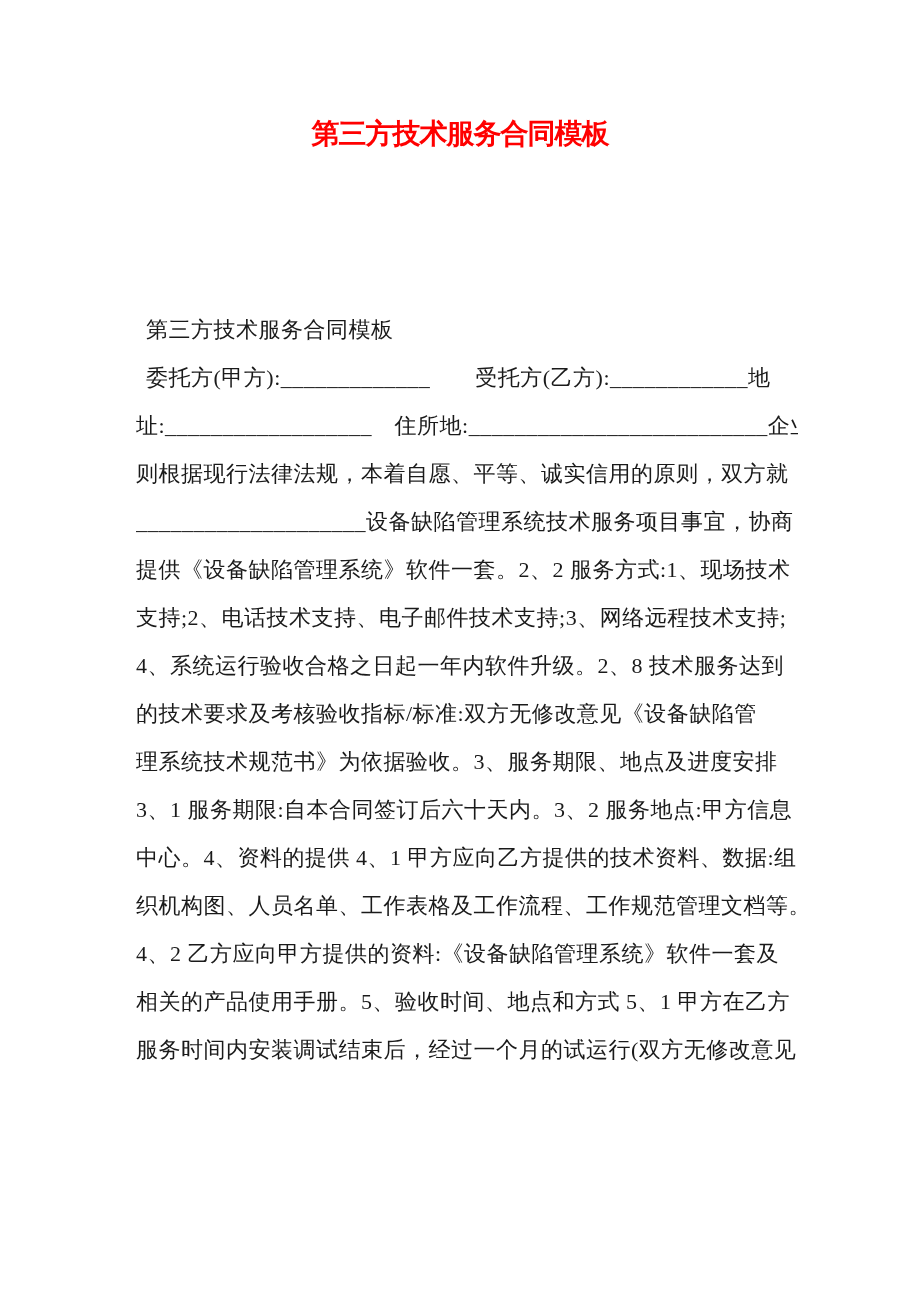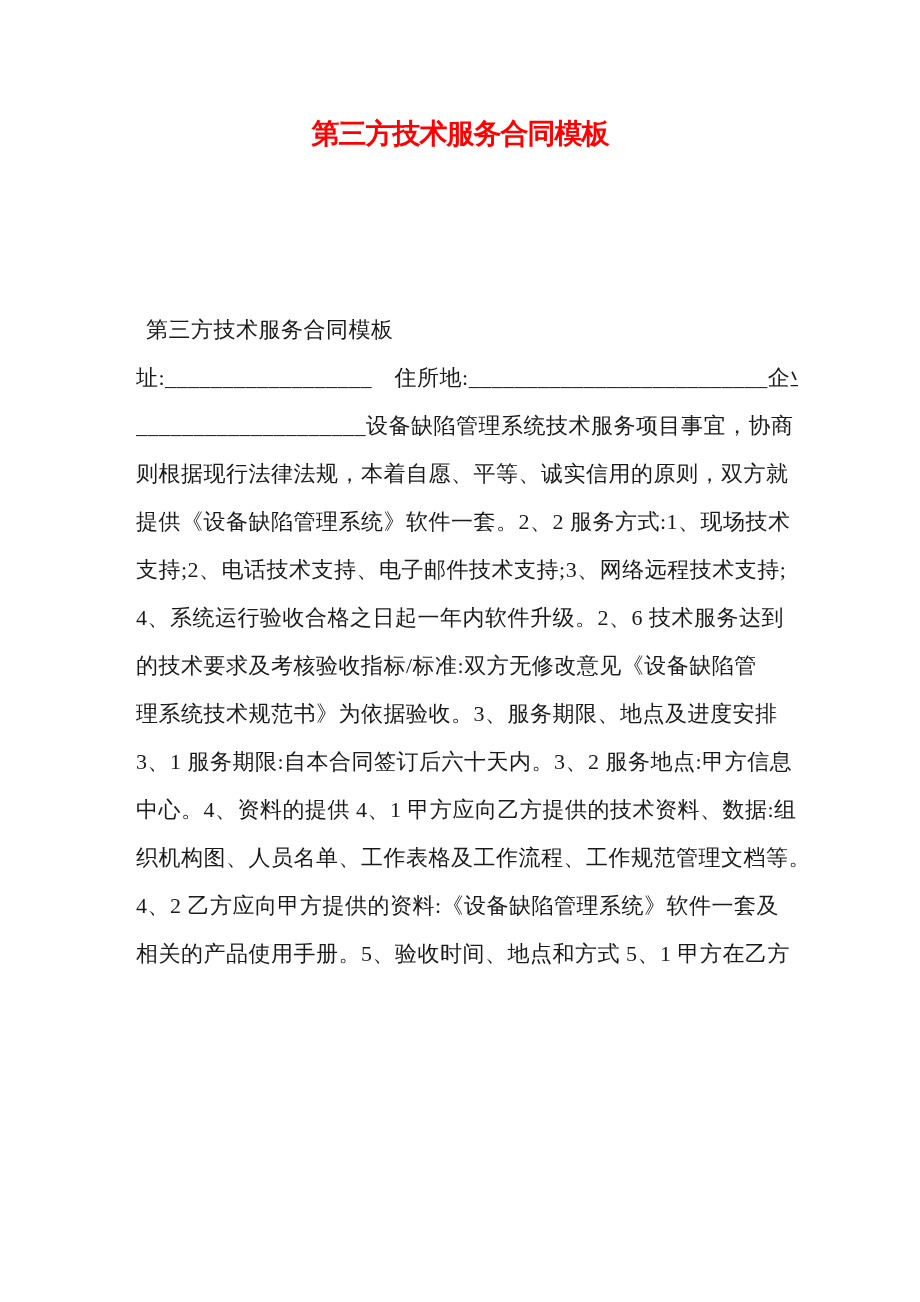--- a/index.html
+++ b/index.html
@@ -53,32 +53,34 @@
 </style>
 </head>
 <body>
 
 <div class="page">
 
   <h1 class="doc-title">第三方技术服务合同模板</h1>
 
   <div class="doc-body">
     <div class="line indent">第三方技术服务合同模板</div>
+    <div class="line indent">委托方(甲方):_____________　　受托方(乙方):____________地</div>
     <div class="line">址:__________________　住所地:__________________________企业</div>
+    <div class="line">则根据现行法律法规，本着自愿、平等、诚实信用的原则，双方就</div>
     <div class="line">____________________设备缺陷管理系统技术服务项目事宜，协商</div>
-    <div class="line">则根据现行法律法规，本着自愿、平等、诚实信用的原则，双方就</div>
     <div class="line">提供《设备缺陷管理系统》软件一套。2、2 服务方式:1、现场技术</div>
     <div class="line">支持;2、电话技术支持、电子邮件技术支持;3、网络远程技术支持;</div>
-    <div class="line">4、系统运行验收合格之日起一年内软件升级。2、6 技术服务达到</div>
+    <div class="line">4、系统运行验收合格之日起一年内软件升级。2、8 技术服务达到</div>
     <div class="line">的技术要求及考核验收指标/标准:双方无修改意见《设备缺陷管</div>
     <div class="line">理系统技术规范书》为依据验收。3、服务期限、地点及进度安排</div>
     <div class="line">3、1 服务期限:自本合同签订后六十天内。3、2 服务地点:甲方信息</div>
     <div class="line">中心。4、资料的提供 4、1 甲方应向乙方提供的技术资料、数据:组</div>
     <div class="line">织机构图、人员名单、工作表格及工作流程、工作规范管理文档等。</div>
     <div class="line">4、2 乙方应向甲方提供的资料:《设备缺陷管理系统》软件一套及</div>
     <div class="line">相关的产品使用手册。5、验收时间、地点和方式 5、1 甲方在乙方</div>
+    <div class="line">服务时间内安装调试结束后，经过一个月的试运行(双方无修改意见</div>
   </div>
 
   <div class="page-footer">
     <span>第 1 页 共 5 页</span>
   </div>
 
 </div>
 
 </body></html>

